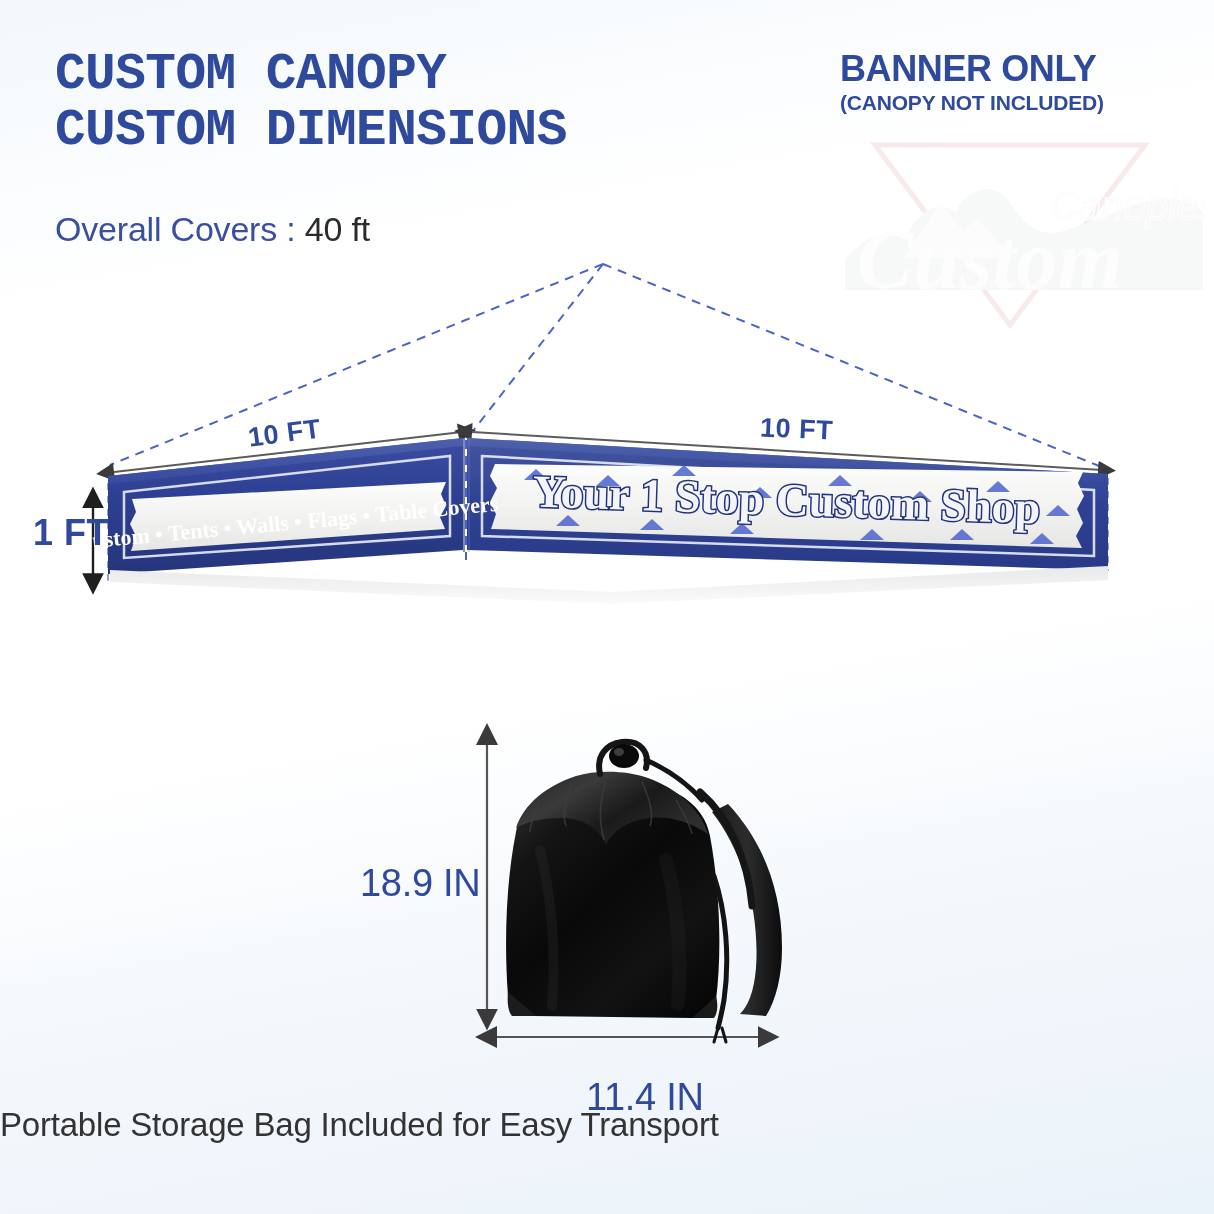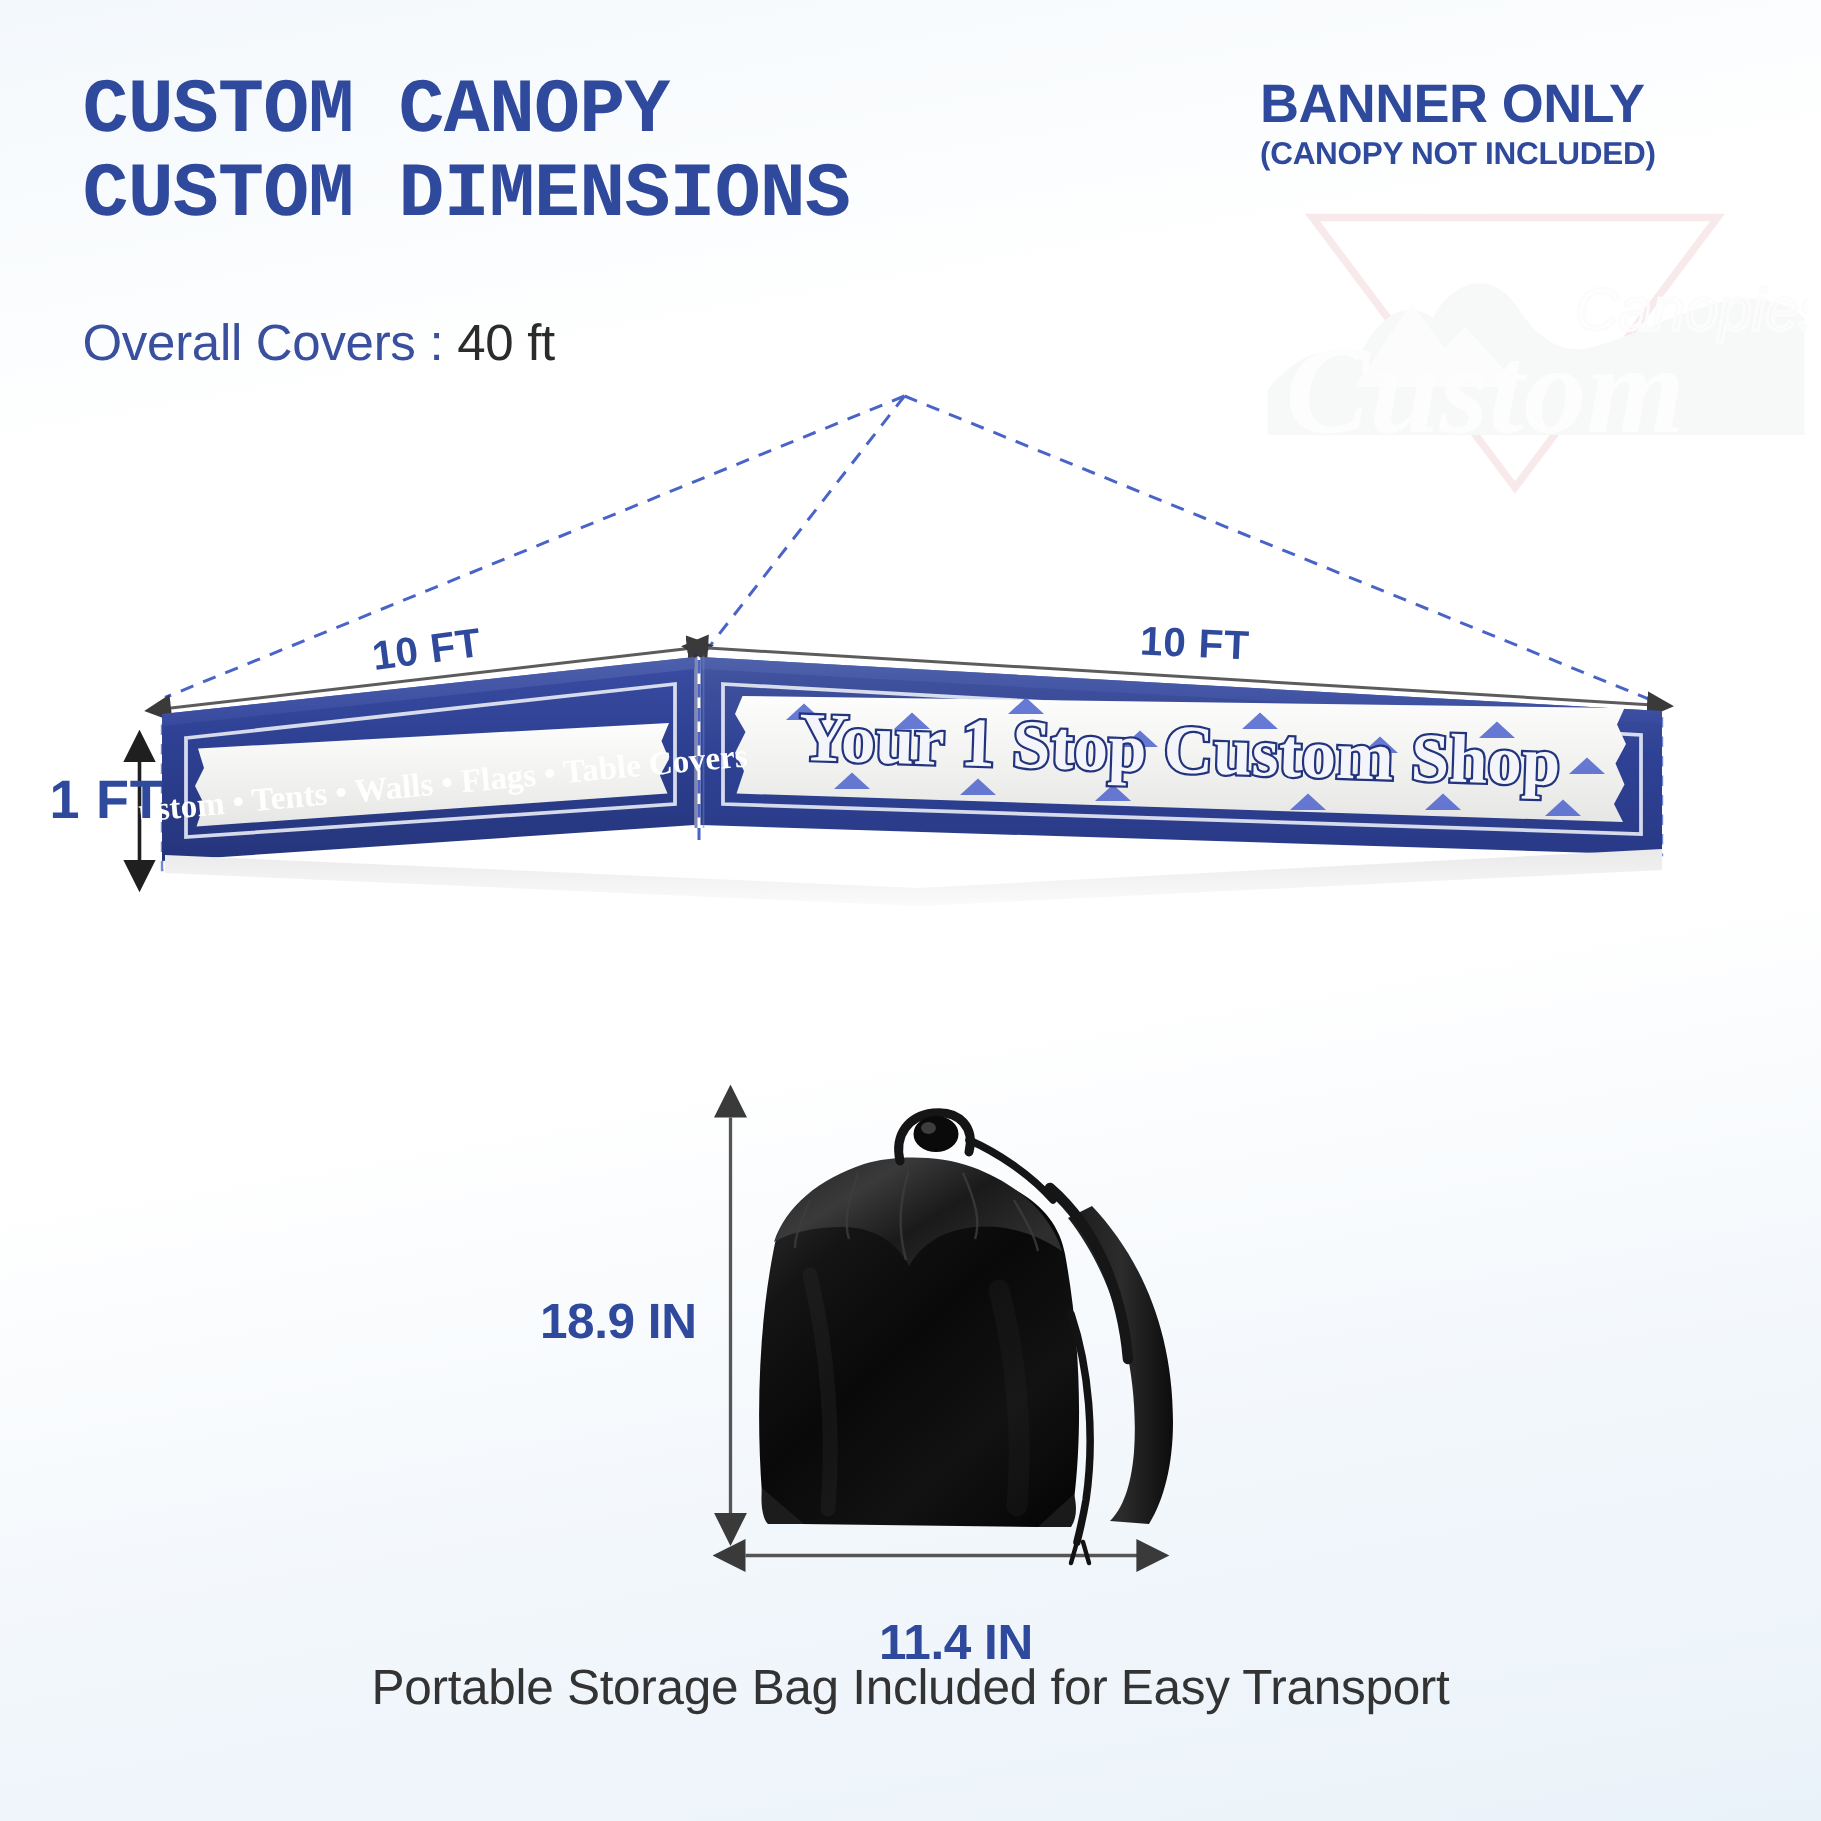--- a/index.html
+++ b/index.html
@@ -41,27 +41,27 @@
     position:absolute;left:845px;top:140px;width:360px;height:190px;
     opacity:.55;pointer-events:none;
   }
 
   
   .canopy{position:absolute;left:0;top:240px;width:1214px;height:380px;}
 
   
   .bag-scene{position:absolute;left:0;top:700px;width:1214px;height:400px;}
   .dim-label{
-    position:absolute;color:#2f4a9c;font-weight:bold;font-size:33px;
+    position:absolute;color:#2f4a9c;font-weight:normal;font-size:38px;
     letter-spacing:-0.3px;white-space:nowrap;
   }
   #lbl-189{left:360px;top:862px;}
   #lbl-114{left:586px;top:1049px;margin-top:27px;}
   .caption{
-    position:absolute;left:0;top:1106px;width:1214px;text-align:center;
+    position:absolute;left:0;top:1106px;width:1214px;text-align:left;
     color:#333333;font-size:33px;font-weight:400;letter-spacing:-0.2px;
   }
   .ft-label{
     position:absolute;color:#2f4a9c;font-weight:bold;font-size:27px;
     letter-spacing:0.5px;white-space:nowrap;
   }
   #ft-left{left:248px;top:418px;transform:rotate(-7.5deg);}
   #ft-right{left:760px;top:414px;transform:rotate(2.5deg);}
   #ft-h{left:33px;top:512px;font-size:36px;}
 </style>

